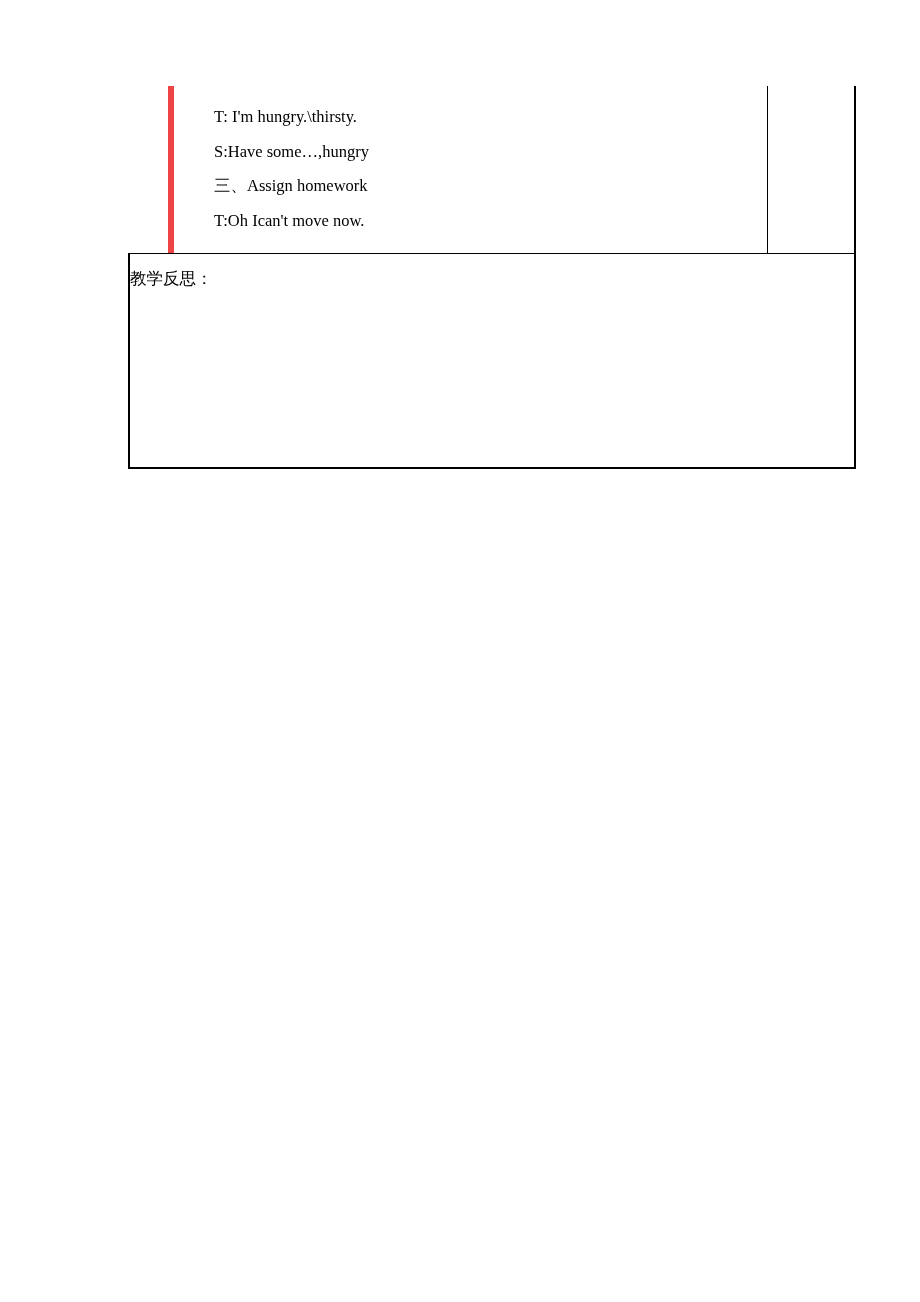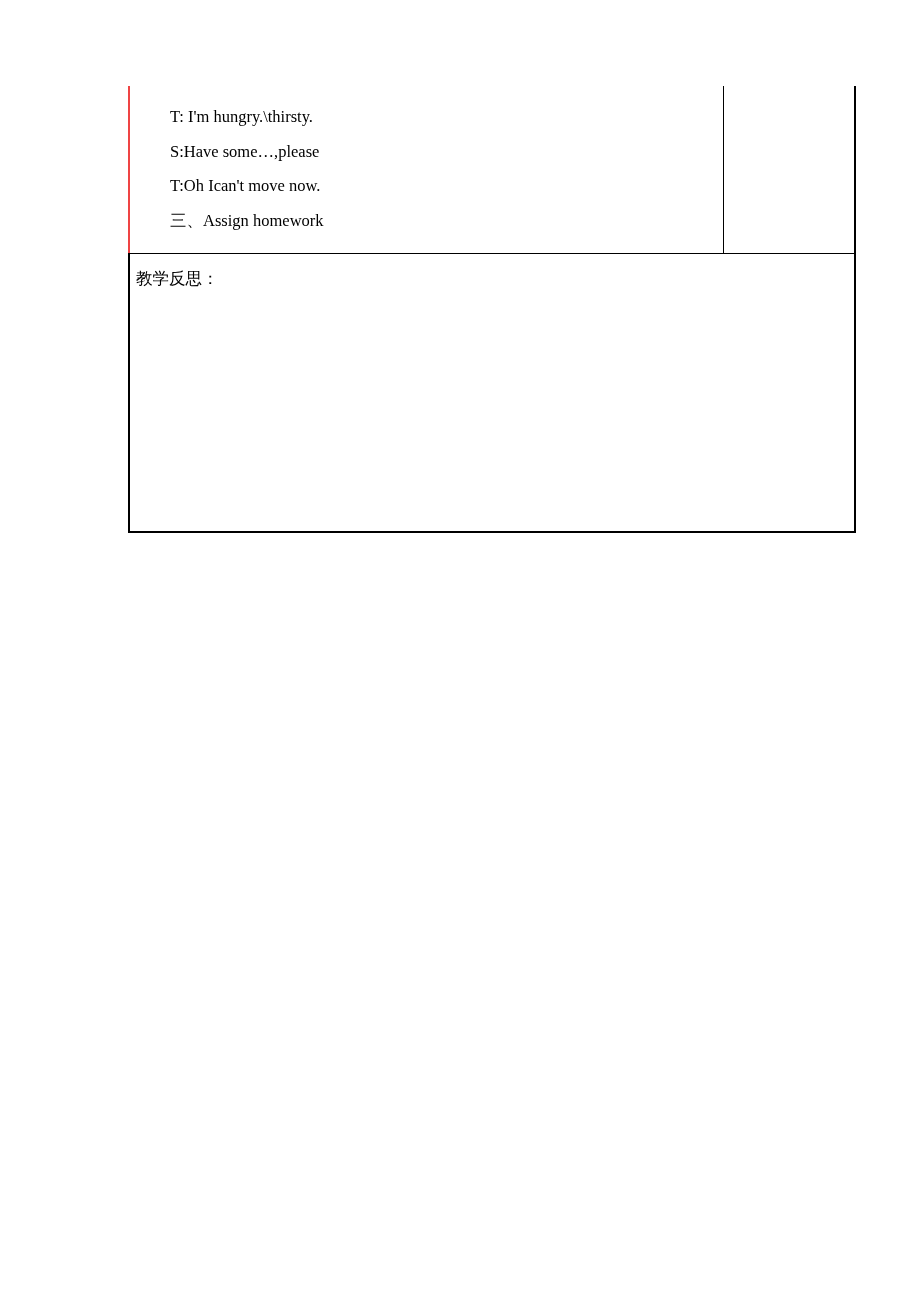--- a/index.html
+++ b/index.html
@@ -15,57 +15,58 @@
       position: relative;
     }
     .table-container {
       position: absolute;
       top: 86px;
       left: 128px;
       width: 728px;
     }
     .row1 {
       display: flex;
-      border-left: 2px solid #ef4444;
+      border-left: 6px solid #ef4444;
       border-right: 2px solid #000;
+      margin-left: 40px;
     }
     .cell-left {
       width: 594px;
       border-right: 1.5px solid #000;
       padding: 14px 0 14px 40px;
       font-size: 16.5px;
       line-height: 2.1;
       color: #000;
     }
     .cell-right {
       flex: 1;
     }
     .row2 {
       border-left: 2px solid #000;
       border-right: 2px solid #000;
       border-top: 1.5px solid #000;
       border-bottom: 2px solid #000;
-      height: 280px;
-      padding: 14px 6px;
+      height: 216px;
+      padding: 14px 0;
       font-size: 16.5px;
       color: #000;
     }
     .line {
       display: block;
     }
   </style>
 </head>
 <body>
 
 <div class="table-container">
   <div class="row1">
     <div class="cell-left">
       <span class="line">T:  I'm  hungry.\thirsty.</span>
-      <span class="line">S:Have  some…,please</span>
+      <span class="line">S:Have  some…,hungry</span>
+      <span class="line">三、Assign  homework</span>
       <span class="line">T:Oh  Ican't  move  now.</span>
-      <span class="line">三、Assign  homework</span>
     </div>
     <div class="cell-right"></div>
   </div>
   <div class="row2">
     <span>教学反思：</span>
   </div>
 </div>
 
 </body></html>

